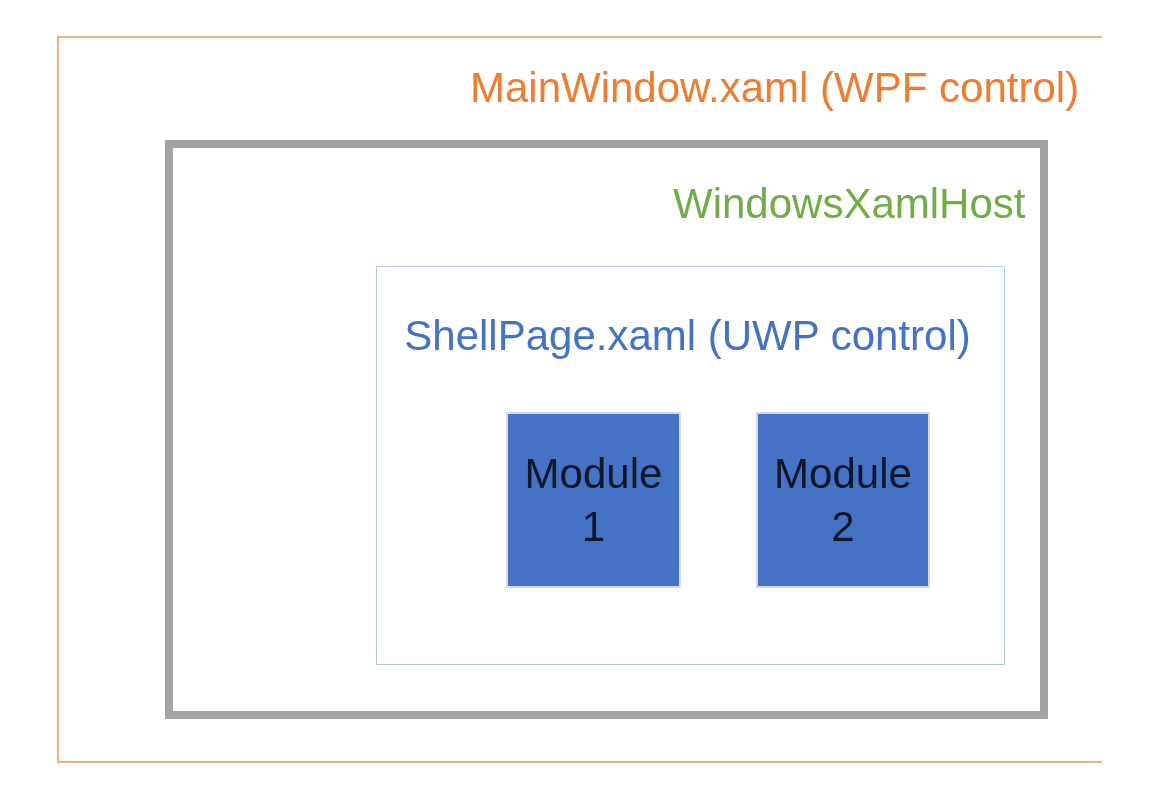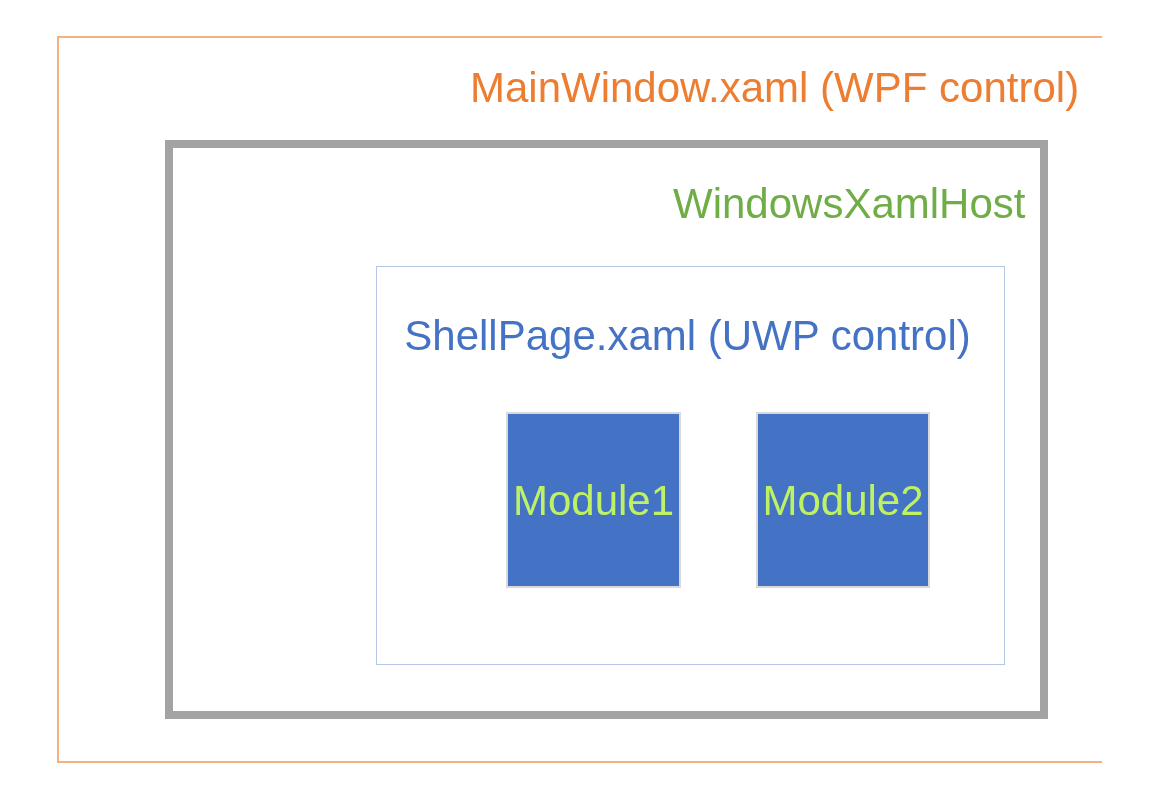--- a/index.html
+++ b/index.html
@@ -69,23 +69,23 @@
   }
   
   .module-box {
     position: absolute;
     box-sizing: border-box;
     top: 145px;
     width: 175px;
     height: 176px;
     background: #4472C4;
     border: 2px solid #D9D9D9;
-    color: #bef264;
+    color: #0f172a;
     display: flex;
-    flex-direction: row;
+    flex-direction: column;
     align-items: center;
     justify-content: center;
     text-align: center;
     font-size: 42px;
     line-height: 53px;
   }
   .module-1 { left: 129px; }
   .module-2 { left: 379px; width: 174px; }
   .module-line { display: block; }
 </style>

